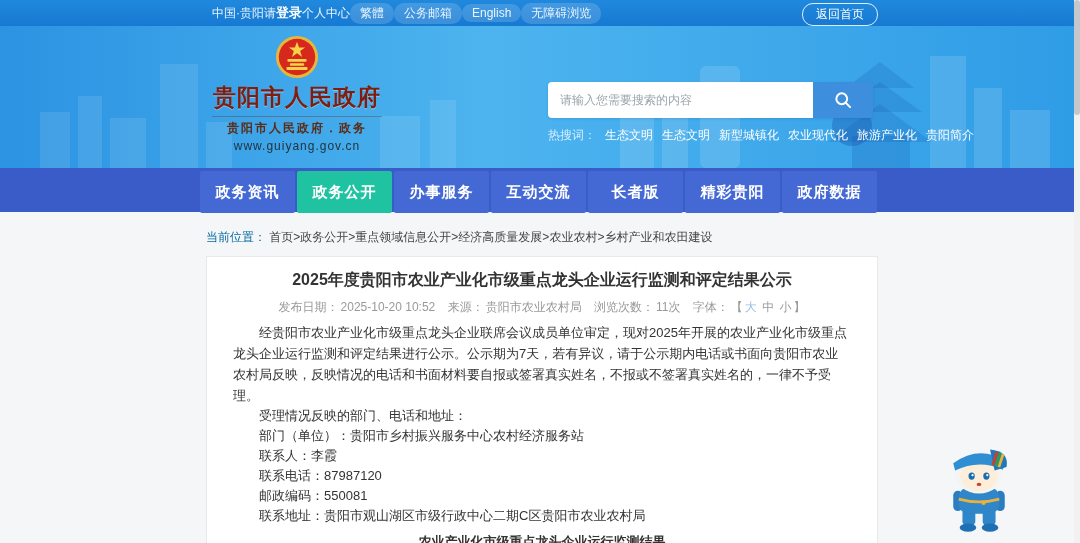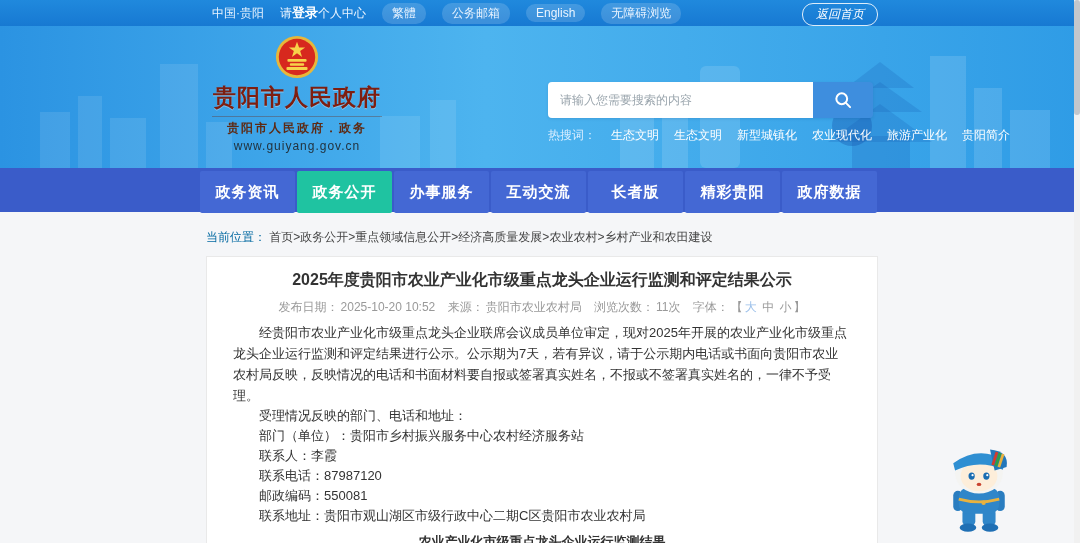--- a/index.html
+++ b/index.html
@@ -11,29 +11,29 @@
     color:#333;
   }
   a { text-decoration:none; color:inherit; cursor:pointer; }
 
   
   .topbar {
     position:absolute; top:0; left:0; width:1080px; height:26px;
     background:linear-gradient(180deg,#2089dd,#1779d2);
     display:flex; align-items:center; font-size:12px; color:#eaf4ff;
   }
-  .topbar .inner { display:flex; align-items:center; gap:16px; margin-left:212px; }
+  .topbar .inner { display:flex; align-items:center; gap:0; margin-left:212px; }
   .topbar .pill {
     background:rgba(255,255,255,0.16); border-radius:10px; padding:2px 10px;
   }
   .login b { color:#fff; font-size:13px; }
   .home-btn {
     position:absolute; right:202px; top:3px;
     border:1px solid rgba(255,255,255,0.85); border-radius:11px;
-    padding:2px 13px; font-size:12px; color:#fff;font-style:italic;
+    padding:2px 13px; font-size:12px; color:#fff;
   }
 
   
   .header {
     position:absolute; top:26px; left:0; width:1080px; height:142px;
     background:linear-gradient(90deg,#2b93e2 0%,#4db4ef 45%,#2f9ce6 100%);
     overflow:hidden;
   }
   .cityscape { position:absolute; inset:0; pointer-events:none; }
 
@@ -48,21 +48,21 @@
   .logo .site-url { margin-top:2px; font-size:12px; color:#22333f; letter-spacing:1px; }
 
   .search-wrap { position:absolute; left:548px; top:56px; width:325px; }
   .search-box { display:flex; height:36px; border-radius:4px; overflow:hidden; box-shadow:0 1px 3px rgba(0,60,120,0.15); }
   .search-box input {
     flex:1; border:none; outline:none; padding:0 12px; font-size:12px; color:#333;
     font-family:"Liberation Sans","DejaVu Sans",sans-serif; background:#fff;
   }
   .search-box input::placeholder { color:#9aa5ad; }
   .search-btn { width:60px; background:#3e8ede; border:none; display:flex; align-items:center; justify-content:center; cursor:pointer; }
-  .hot-row { display:flex; gap:15px; margin-top:9px; font-size:12px; color:#fff; white-space:nowrap; }
+  .hot-row { display:flex; gap:9px; margin-top:9px; font-size:12px; color:#fff; white-space:nowrap; }
   .hot-row .hot-label { color:#d8edff; }
 
   
   .navband { position:absolute; top:168px; left:0; width:1080px; height:44px; background:#3a5cc9; }
   .navband .inner { display:flex; margin-left:200px; height:48px; padding-top:3px; }
   .nav-item {
     width:95px; height:42px; margin-right:2px; background:#4468d4;
     color:#fff; font-size:15px; font-weight:bold; letter-spacing:1px;
     display:flex; align-items:center; justify-content:center; border-radius:2px; cursor:pointer;
   }

